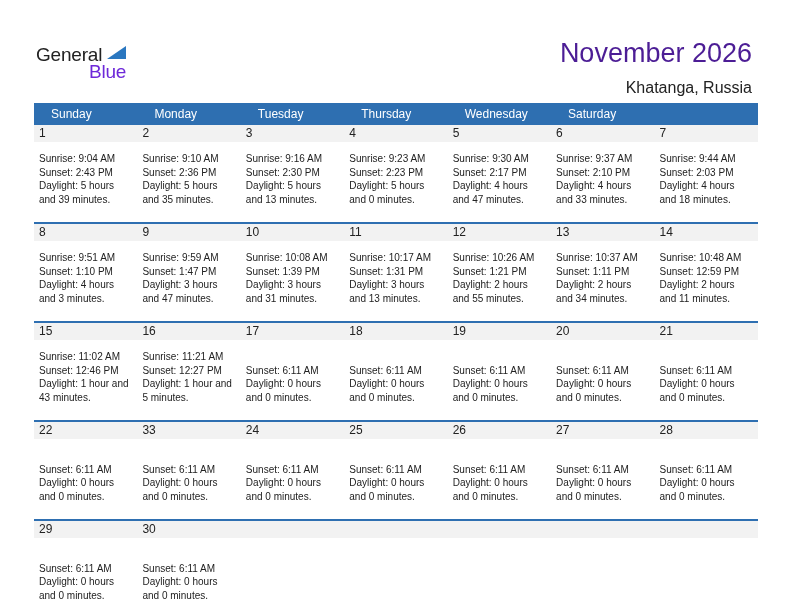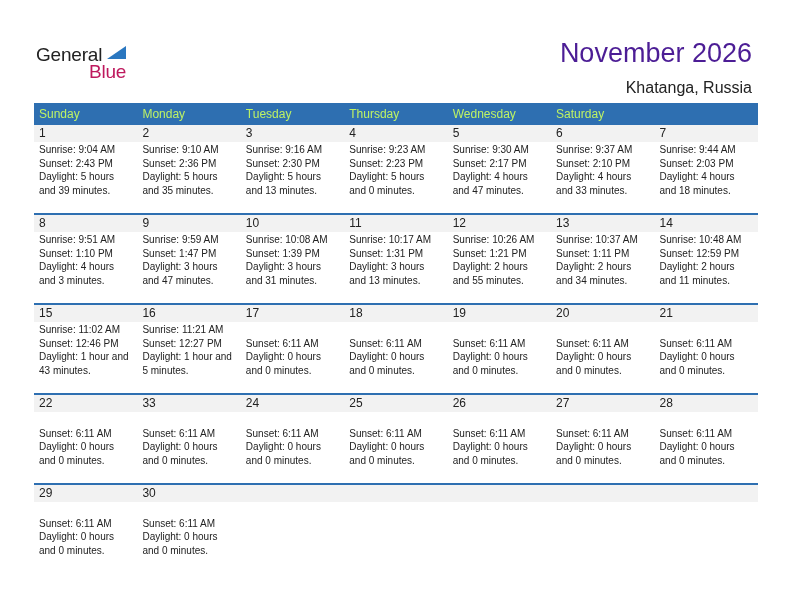--- a/index.html
+++ b/index.html
@@ -1,30 +1,30 @@
 <!DOCTYPE html>
 <html><head>
 <meta charset="utf-8">
 <style>
   html, body { margin: 0; padding: 0; background: #ffffff; }
   body { width: 792px; height: 612px; position: relative; overflow: hidden; font-family: "Liberation Sans", sans-serif; color: #222; }
   .logo { position: absolute; left: 36px; top: 40px; width: 100px; height: 44px; }
   .logo-general { position: absolute; left: 0; top: 4px; font-size: 19px; color: #222; letter-spacing: -0.2px; }
-  .logo-blue { position: absolute; left: 53px; top: 21px; font-size: 19px; color: #be185d; letter-spacing: -0.2px; }
+  .logo-blue { position: absolute; left: 53px; top: 21px; font-size: 19px; color: #6d28d9; letter-spacing: -0.2px; }
   .logo-tri { position: absolute; left: 71px; top: 6px; width: 0; height: 0; border-bottom: 13px solid #2a77c0; border-left: 19px solid transparent; }
   .title { position: absolute; right: 40px; top: 38px; font-size: 27px; color: #4c1d95; }
   .subtitle { position: absolute; right: 40px; top: 79px; font-size: 16px; color: #222; }
   .cal { position: absolute; left: 34px; top: 103px; width: 724px; }
   .head-row { display: flex; background: #2e6fb1; height: 22px; }
-  .head-cell { width: 103.43px; color: #bef264; font-size: 12px; line-height: 22px; padding-left: 5px; box-sizing: border-box; }
+  .head-cell { width: 103.43px; color: #ffffff; font-size: 12px; line-height: 22px; padding-left: 17px; box-sizing: border-box; }
   .week { border-top: 2px solid #2e6fb1; }
   .week:first-of-type { border-top: none; }
   .date-row { display: flex; background: #f2f2f2; height: 17px; }
   .date-cell { width: 103.43px; font-size: 12px; line-height: 17px; padding-left: 5px; box-sizing: border-box; color: #222; }
-  .info-row { display: flex; height: 71px; }
+  .info-row { display: flex; height: 71px; margin-top: 9px; }
   .info-cell { width: 103.43px; font-size: 10px; line-height: 13.5px; padding-left: 5px; padding-top: 1px; box-sizing: border-box; color: #222; }
   .info-cell div { white-space: nowrap; }
   .blank { height: 13.5px; }
 </style>
 </head>
 <body>
 
 <div class="logo">
   <span class="logo-general">General</span>
   <span class="logo-tri"></span>

